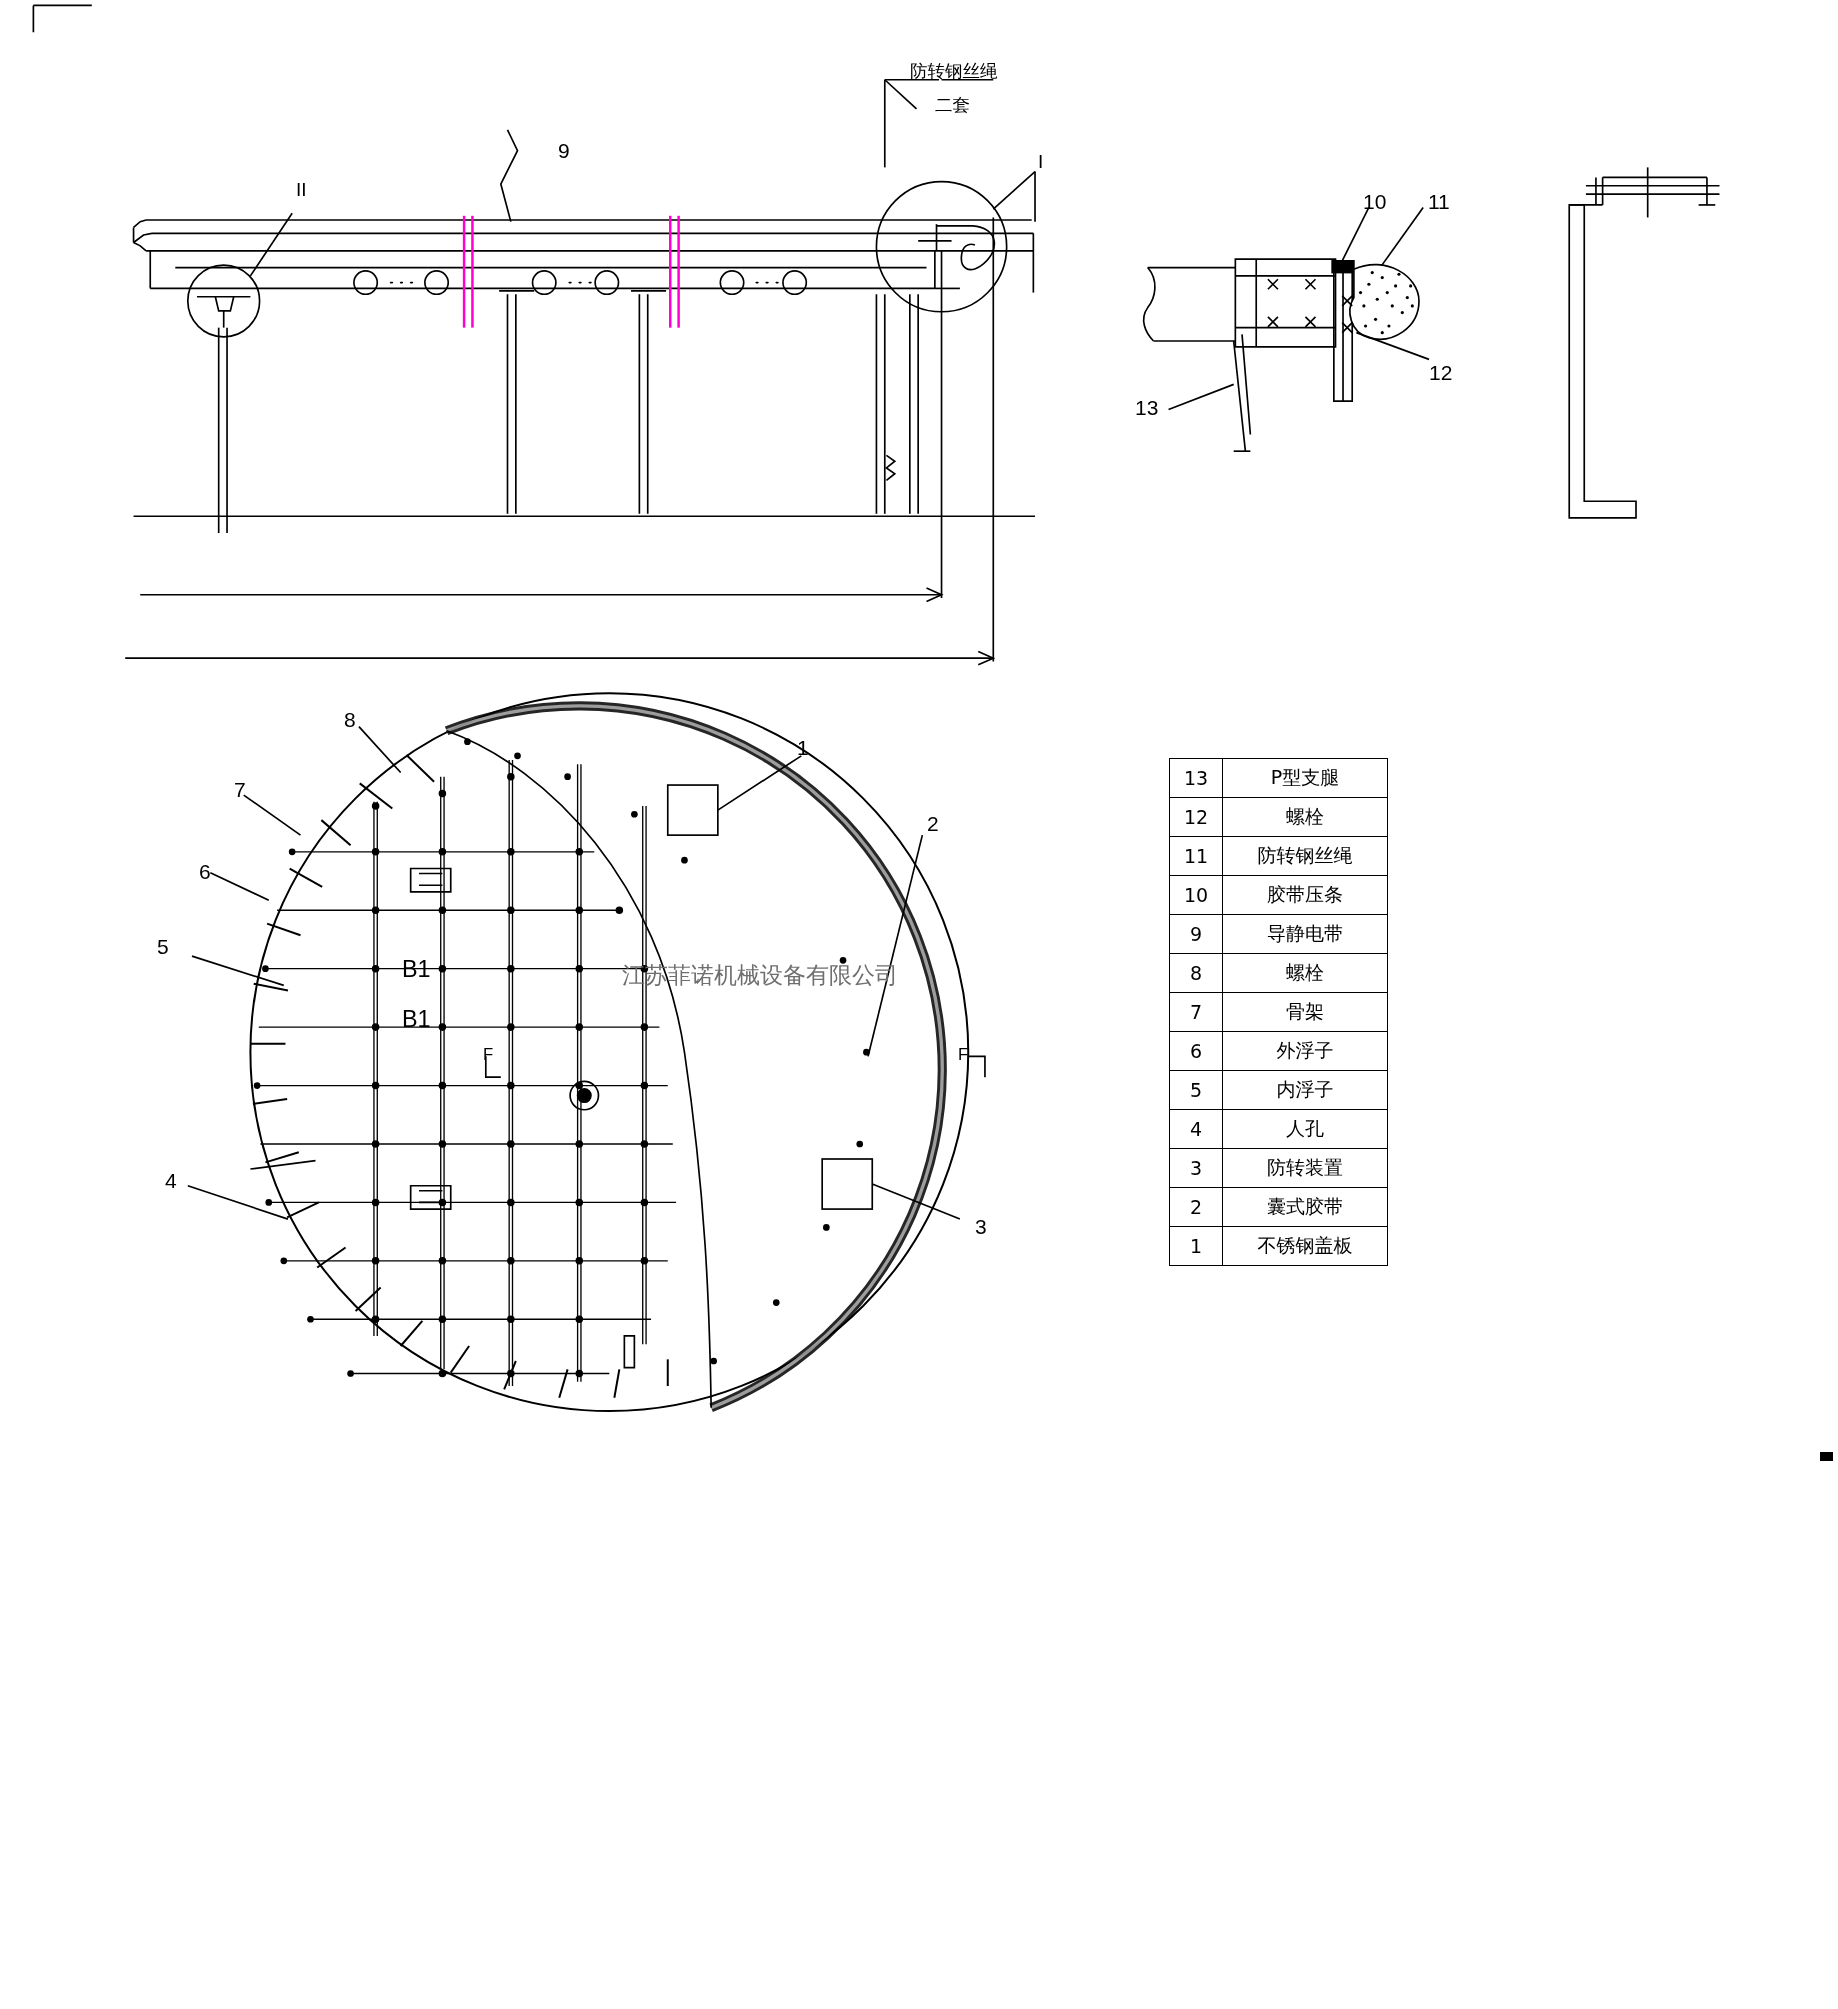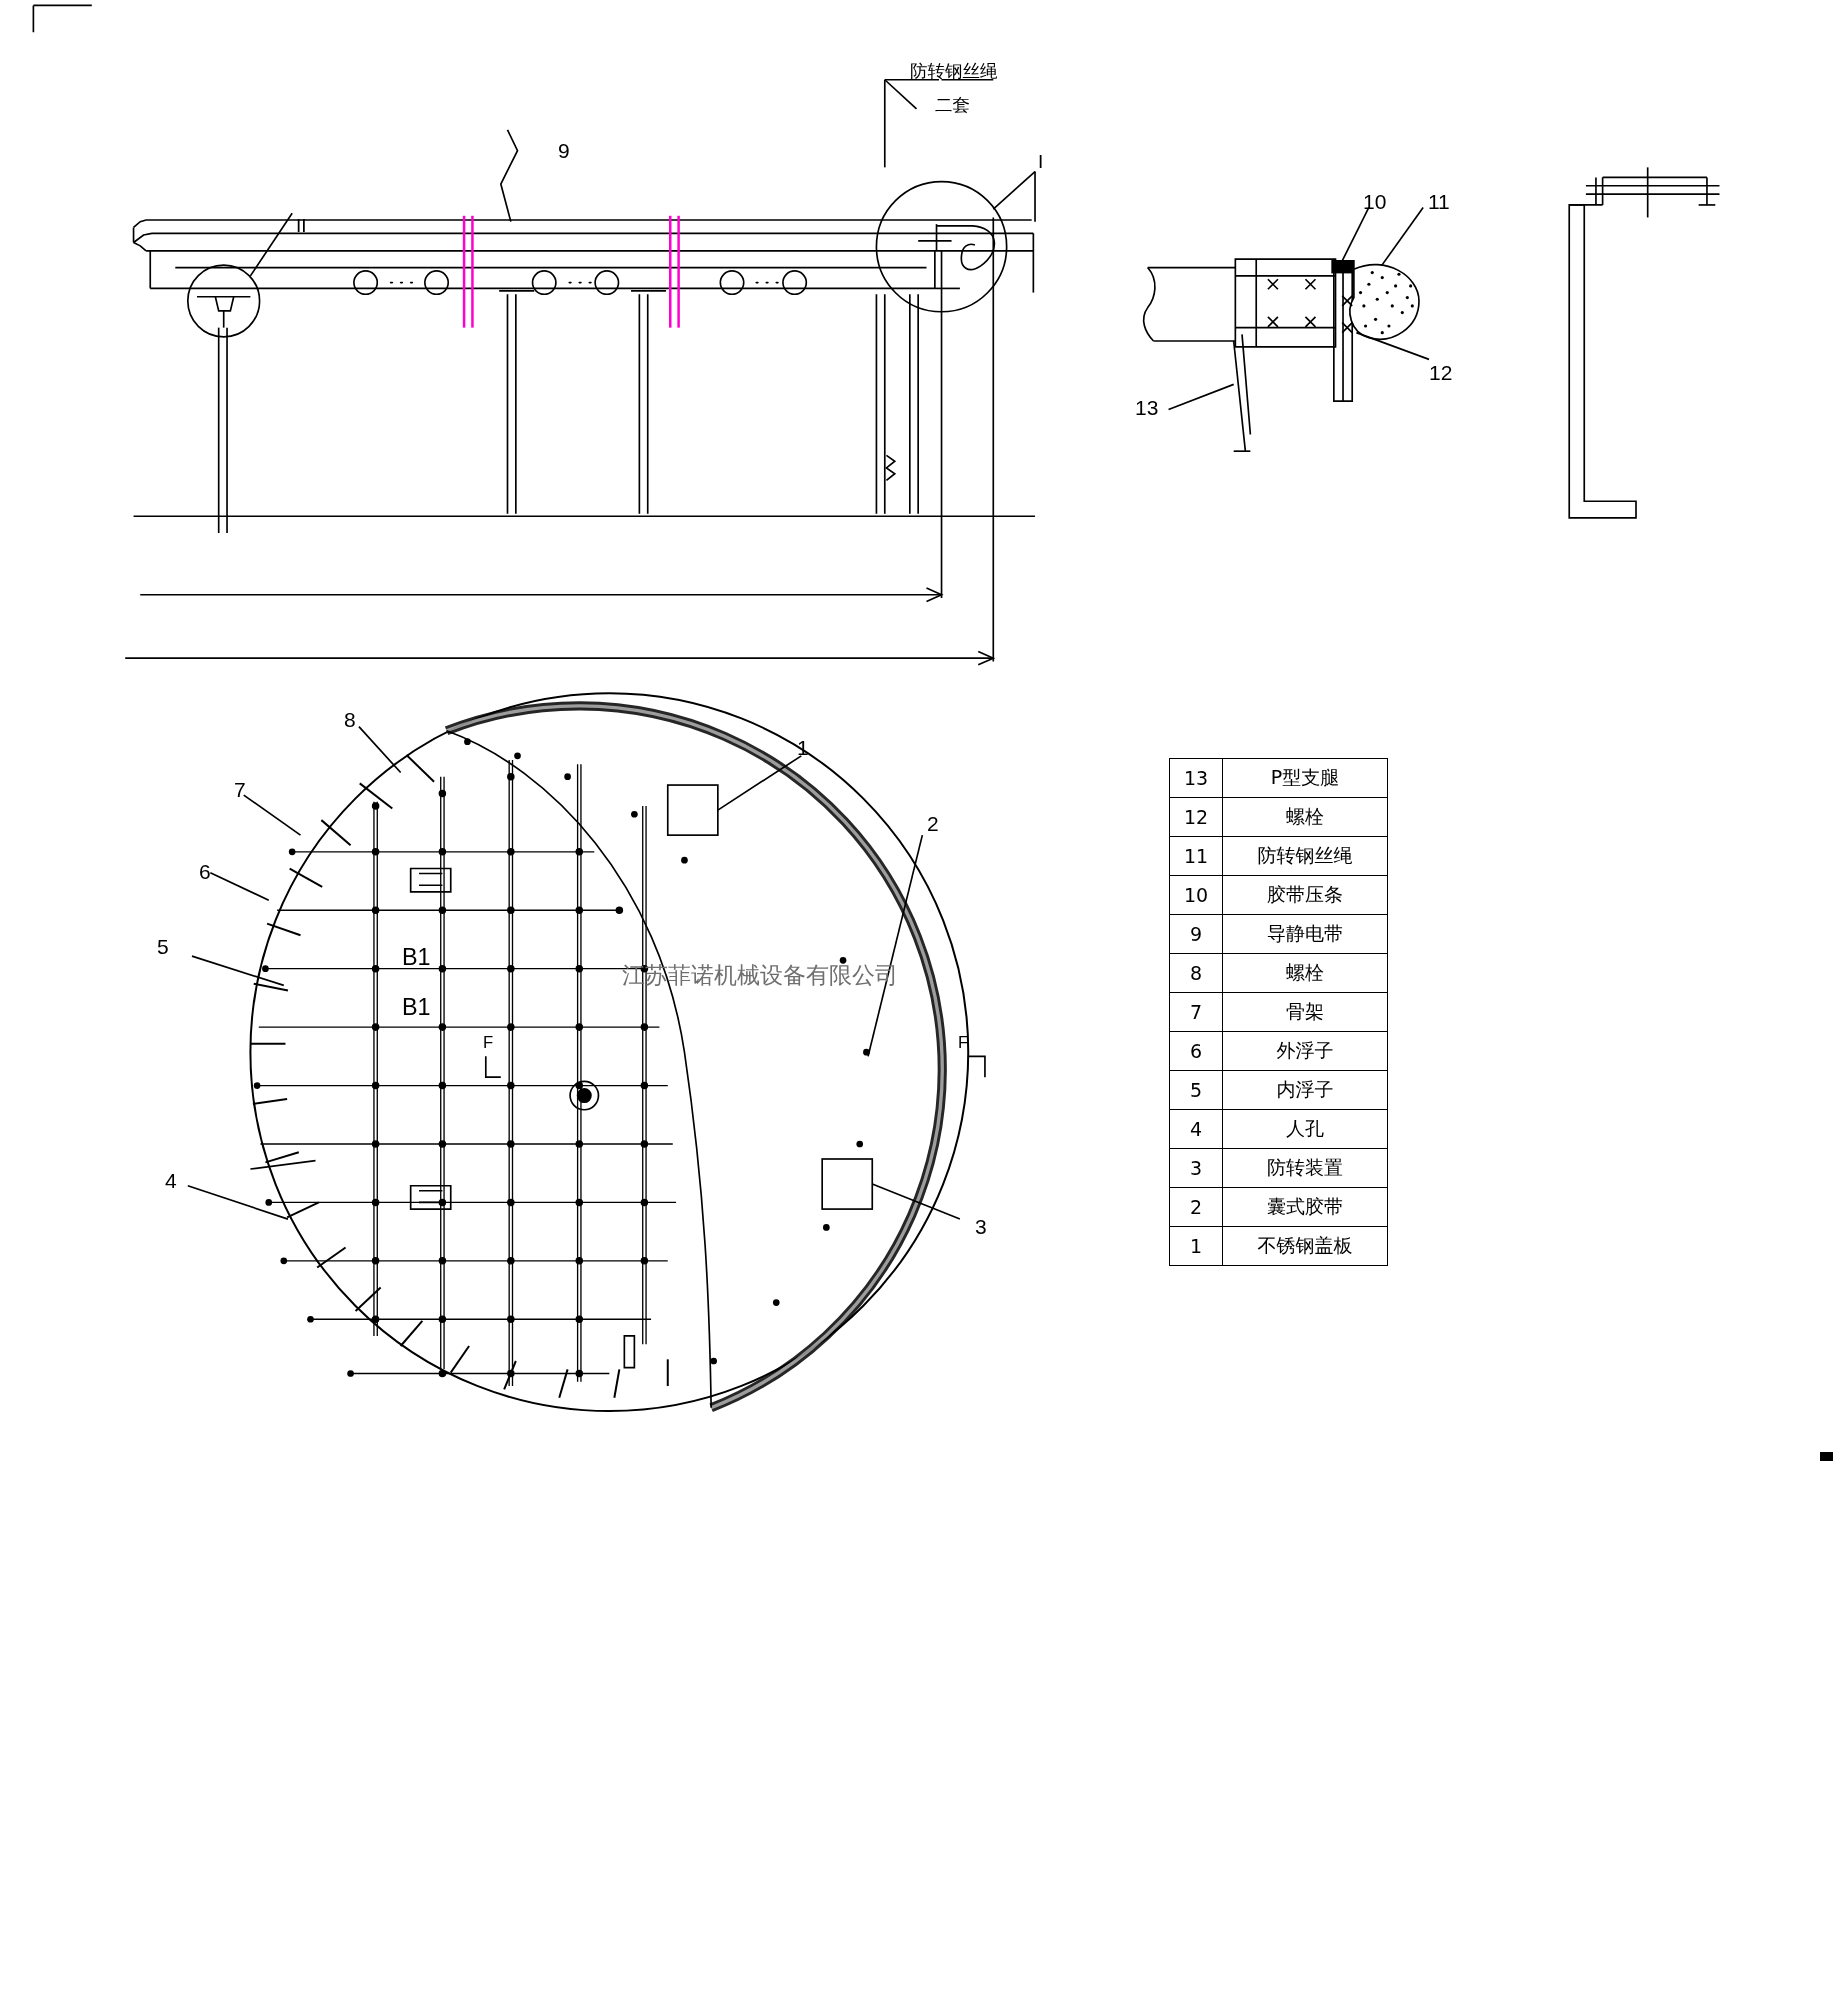--- a/index.html
+++ b/index.html
@@ -29,21 +29,21 @@
   .lbl {
     position: absolute;
     font-family: "Liberation Sans", sans-serif;
     color: #000;
     white-space: nowrap;
     line-height: 1.1;
   }
   .lbl.num { font-size: 21px; }
   .lbl.rom { font-size: 19px; }
   .lbl.cn  { font-family: "DejaVu Sans", sans-serif; font-size: 17.5px; }
-  .lbl.small { font-size: 16.7px; }
+  .lbl.small { font-size: 16.7px; margin-top: 12px; }
   .watermark {
     position: absolute;
     left: 622px;
     top: 960px;
     font-family: "DejaVu Sans", sans-serif;
     font-size: 23px;
     color: #6f6f6f;
     white-space: nowrap;
   }
   
@@ -383,21 +383,21 @@
       <path d="M 345 1460 L 225 1420"></path>
 
       <path d="M 582 1265 L 582 1290 L 600 1290"></path>
       <path d="M 1160 1265 L 1180 1265 L 1180 1290"></path>
     </g>
   </svg>
 
   <div class="lbl cn" style="left:910px; top:62px;">防转钢丝绳</div>
   <div class="lbl cn" style="left:935px; top:96px;">二套</div>
   <div class="lbl rom" style="left:1038px; top:152px;">I</div>
-  <div class="lbl rom" style="left:296px; top:180px;margin-top:36px;">II</div>
+  <div class="lbl rom" style="left:296px; top:180px;">II</div>
   <div class="lbl num" style="left:558px; top:139px;">9</div>
 
   <div class="lbl num" style="left:1363px; top:190px;">10</div>
   <div class="lbl num" style="left:1428px; top:190px;">11</div>
   <div class="lbl num" style="left:1429px; top:361px;">12</div>
   <div class="lbl num" style="left:1135px; top:396px;">13</div>
 
   <div class="lbl num" style="left:797px; top:736px;">1</div>
   <div class="lbl num" style="left:927px; top:812px;">2</div>
   <div class="lbl num" style="left:975px; top:1215px;">3</div>

